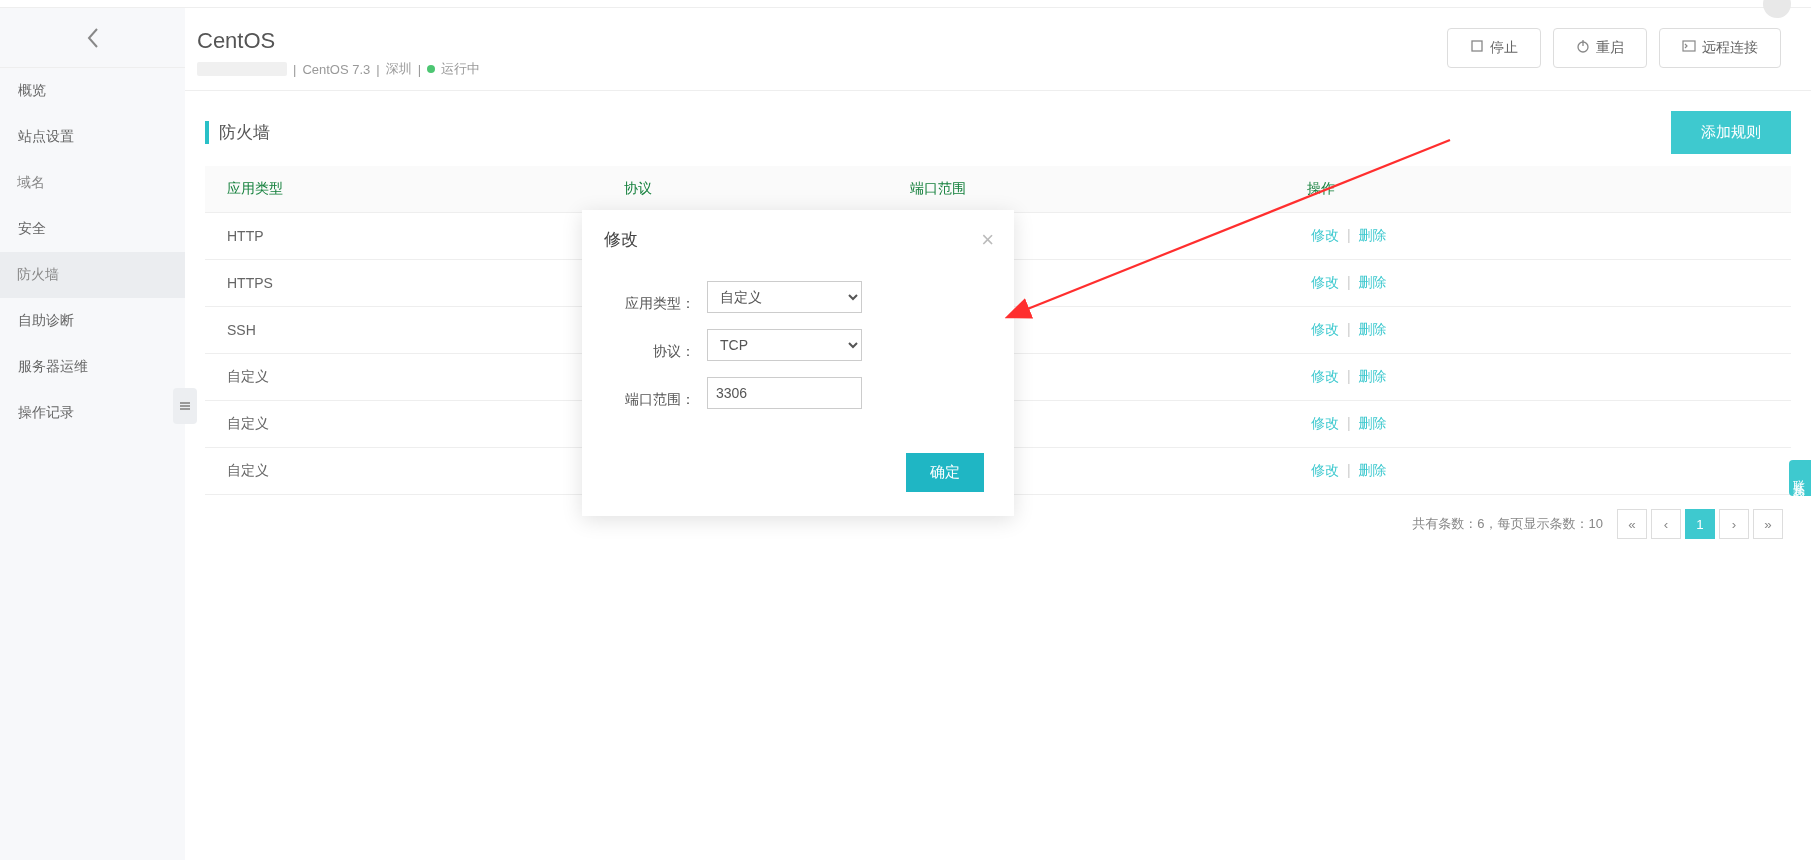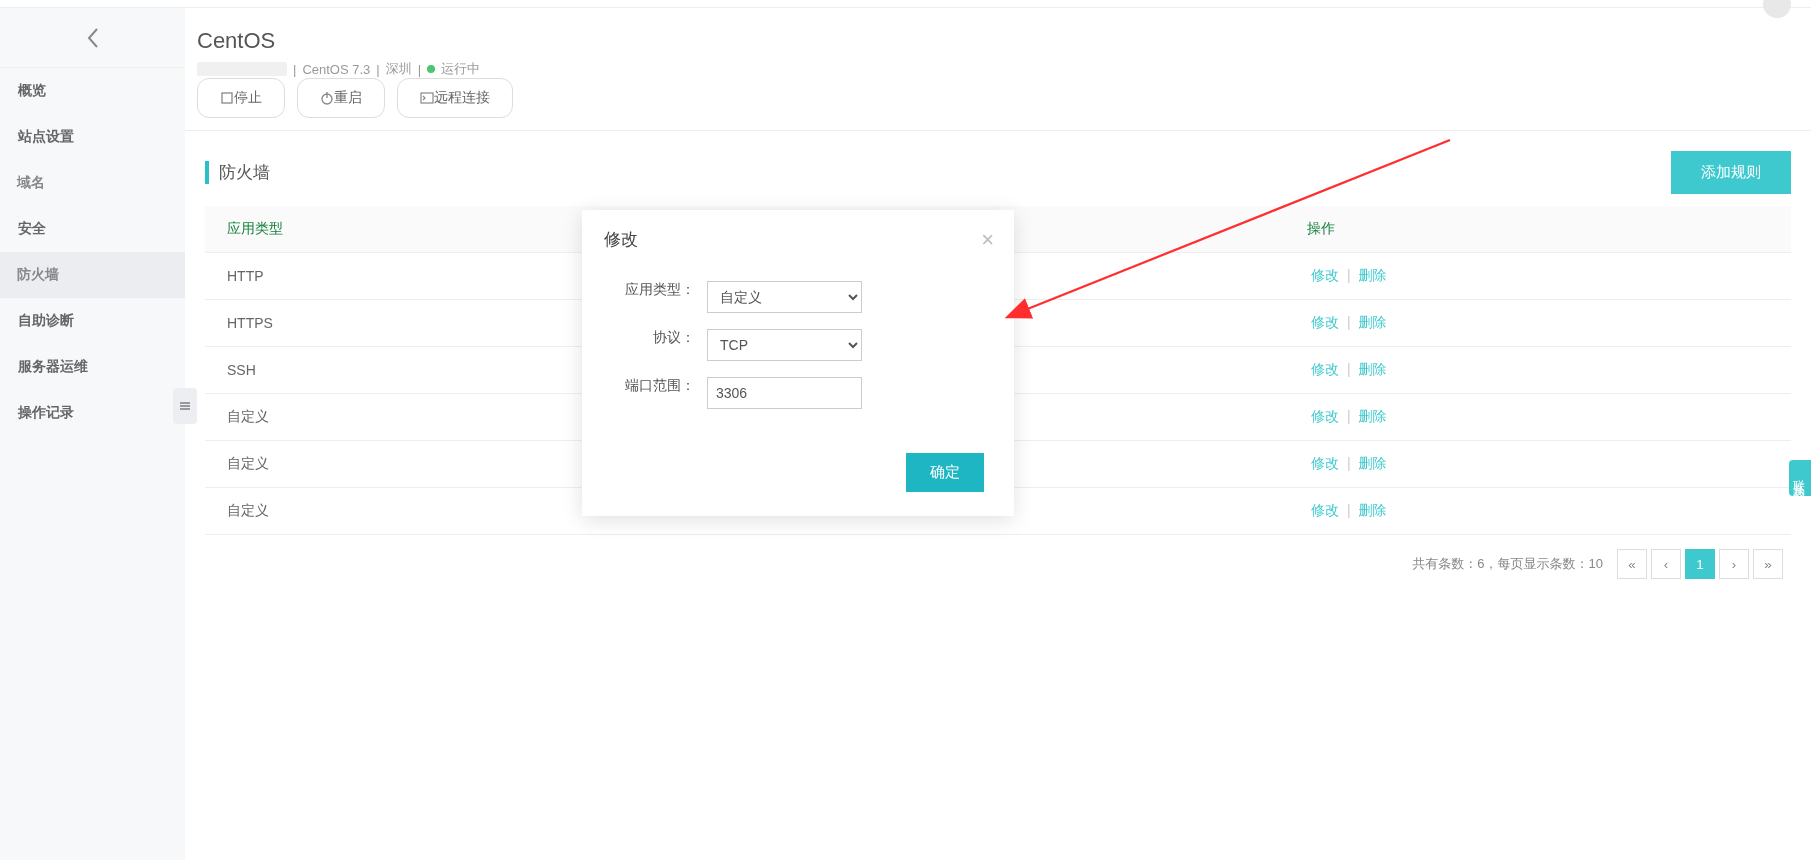--- a/index.html
+++ b/index.html
@@ -52,21 +52,20 @@
   align-items: center;
   justify-content: center;
   border-bottom: 1px solid #eee;
 }
 .sidebar-back svg { fill: #888; }
 .sidebar-item {
   padding: 14px 18px;
   color: #666;
   cursor: pointer;
   font-size: 14px;
-  font-weight: bold;
 }
 .sidebar-item.sub { padding-left: 17px; color: #888; }
 .sidebar-item.active { background: #ebedf0; }
 .sidebar-toggle-tab {
   position: absolute;
   right: -12px;
   top: 380px;
   width: 24px;
   height: 36px;
   background: #eceef1;
@@ -78,21 +77,20 @@
 .main {
   flex: 1;
   padding: 0;
 }
 .page-header {
   display: flex;
   justify-content: space-between;
   align-items: flex-start;
   padding: 20px 30px 12px 12px;
   border-bottom: 1px solid #eee;
-  flex-direction: column;
 }
 .page-title {
   font-size: 22px;
   color: #555;
   font-weight: 400;
 }
 .page-subtitle {
   margin-top: 6px;
   font-size: 13px;
   color: #999;
@@ -111,25 +109,26 @@
   display: inline-block;
   width: 8px; height: 8px;
   border-radius: 50%;
   background: #4cc672;
 }
 .header-actions { display: flex; gap: 12px; }
 .hbtn {
   border: 1px solid #ddd;
   background: #fff;
   padding: 10px 22px;
-  border-radius: 12px;
+  border-radius: 4px;
   color: #666;
   cursor: pointer;
   display: flex;
-  align-items: center;
+  align-items: flex-start;
+  gap: 6px;
   font-size: 14px;
 }
 .content {
   padding: 20px;
 }
 .section-header {
   display: flex;
   justify-content: space-between;
   align-items: center;
   margin-bottom: 12px;
@@ -217,21 +216,21 @@
   display: flex;
   justify-content: space-between;
   align-items: center;
   padding: 18px 20px 8px 22px;
 }
 .modal-title { font-size: 17px; color: #444; }
 .modal-close { color: #bbb; font-size: 22px; cursor: pointer; line-height: 1; }
 .modal-body { padding: 22px 60px 10px 30px; }
 .field-row {
   display: flex;
-  align-items: flex-start;
+  align-items: flex-end;
   margin-bottom: 16px;
 }
 .field-label {
   width: 95px;
   text-align: right;
   color: #555;
   padding-right: 12px;
 }
 .field-control {
   width: 155px;

